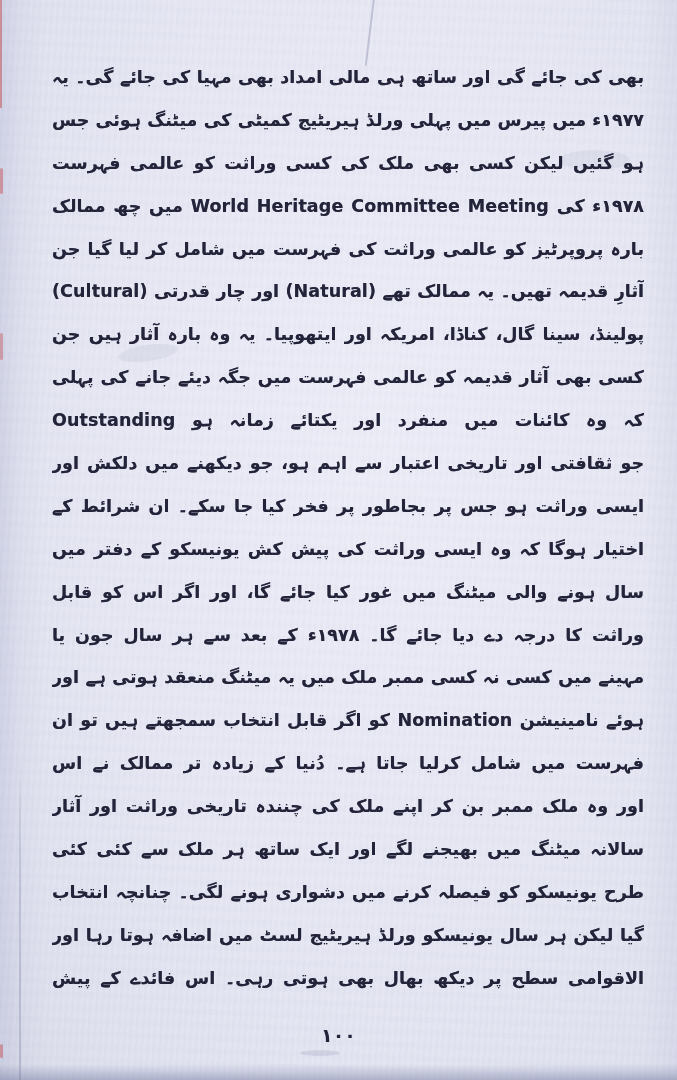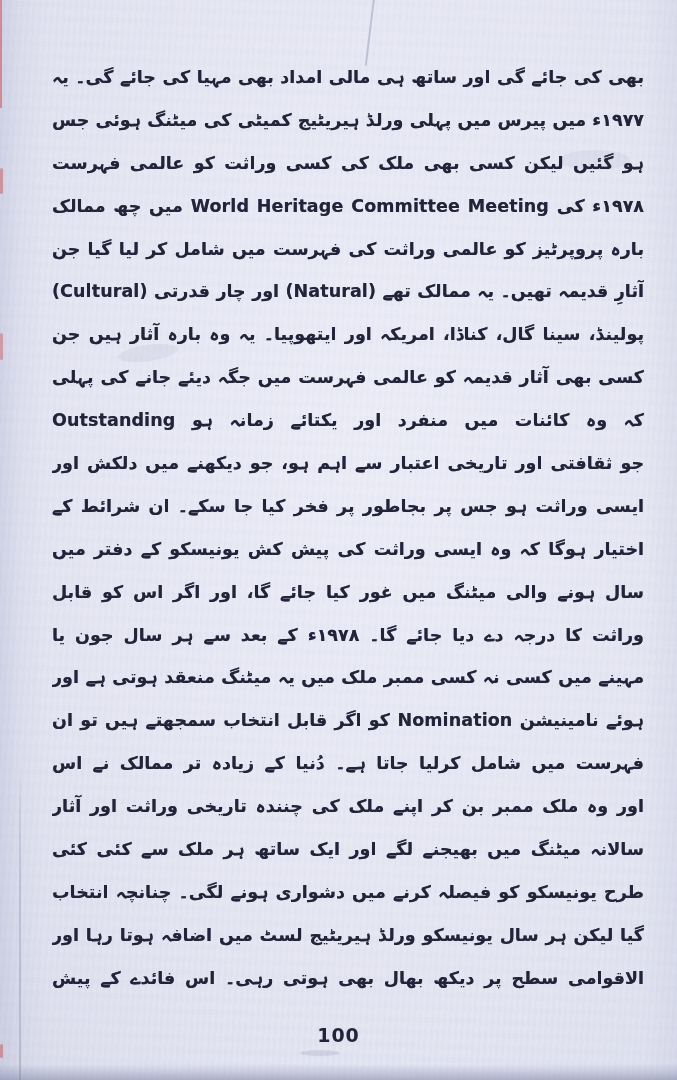--- a/index.html
+++ b/index.html
@@ -92,16 +92,16 @@
         <div class="line" dir="rtl">ہوئے نامینیشن Nomination کو اگر قابل انتخاب سمجھتے ہیں تو ان کو عالمی وراثت کی</div>
         <div class="line" dir="rtl">فہرست میں شامل کرلیا جاتا ہے۔ دُنیا کے زیادہ تر ممالک نے اس منصوبے کو پسند کیا</div>
         <div class="line" dir="rtl">اور وہ ملک ممبر بن کر اپنے ملک کی چنندہ تاریخی وراثت اور آثار قدیمہ کو یونیسکو کی</div>
         <div class="line" dir="rtl">سالانہ میٹنگ میں بھیجنے لگے اور ایک ساتھ ہر ملک سے کئی کئی نومینیشن آنے لگے۔ اس</div>
         <div class="line" dir="rtl">طرح یونیسکو کو فیصلہ کرنے میں دشواری ہونے لگی۔ چنانچہ انتخاب کا عمل ذرا سخت کر دیا</div>
         <div class="line" dir="rtl">گیا لیکن ہر سال یونیسکو ورلڈ ہیریٹیج لسٹ میں اضافہ ہوتا رہا اور عالمی وراثت کی بین</div>
         <div class="line" dir="rtl">الاقوامی سطح پر دیکھ بھال بھی ہوتی رہی۔ اس فائدے کے پیش نظر ہندوستان بھی</div>
       </div>
   </div>
 
-  <div class="page-number">100</div>
+  <div class="page-number">۱۰۰</div>
 
   <div class="bottom-edge"></div>
 </div>
 
 </body></html>

